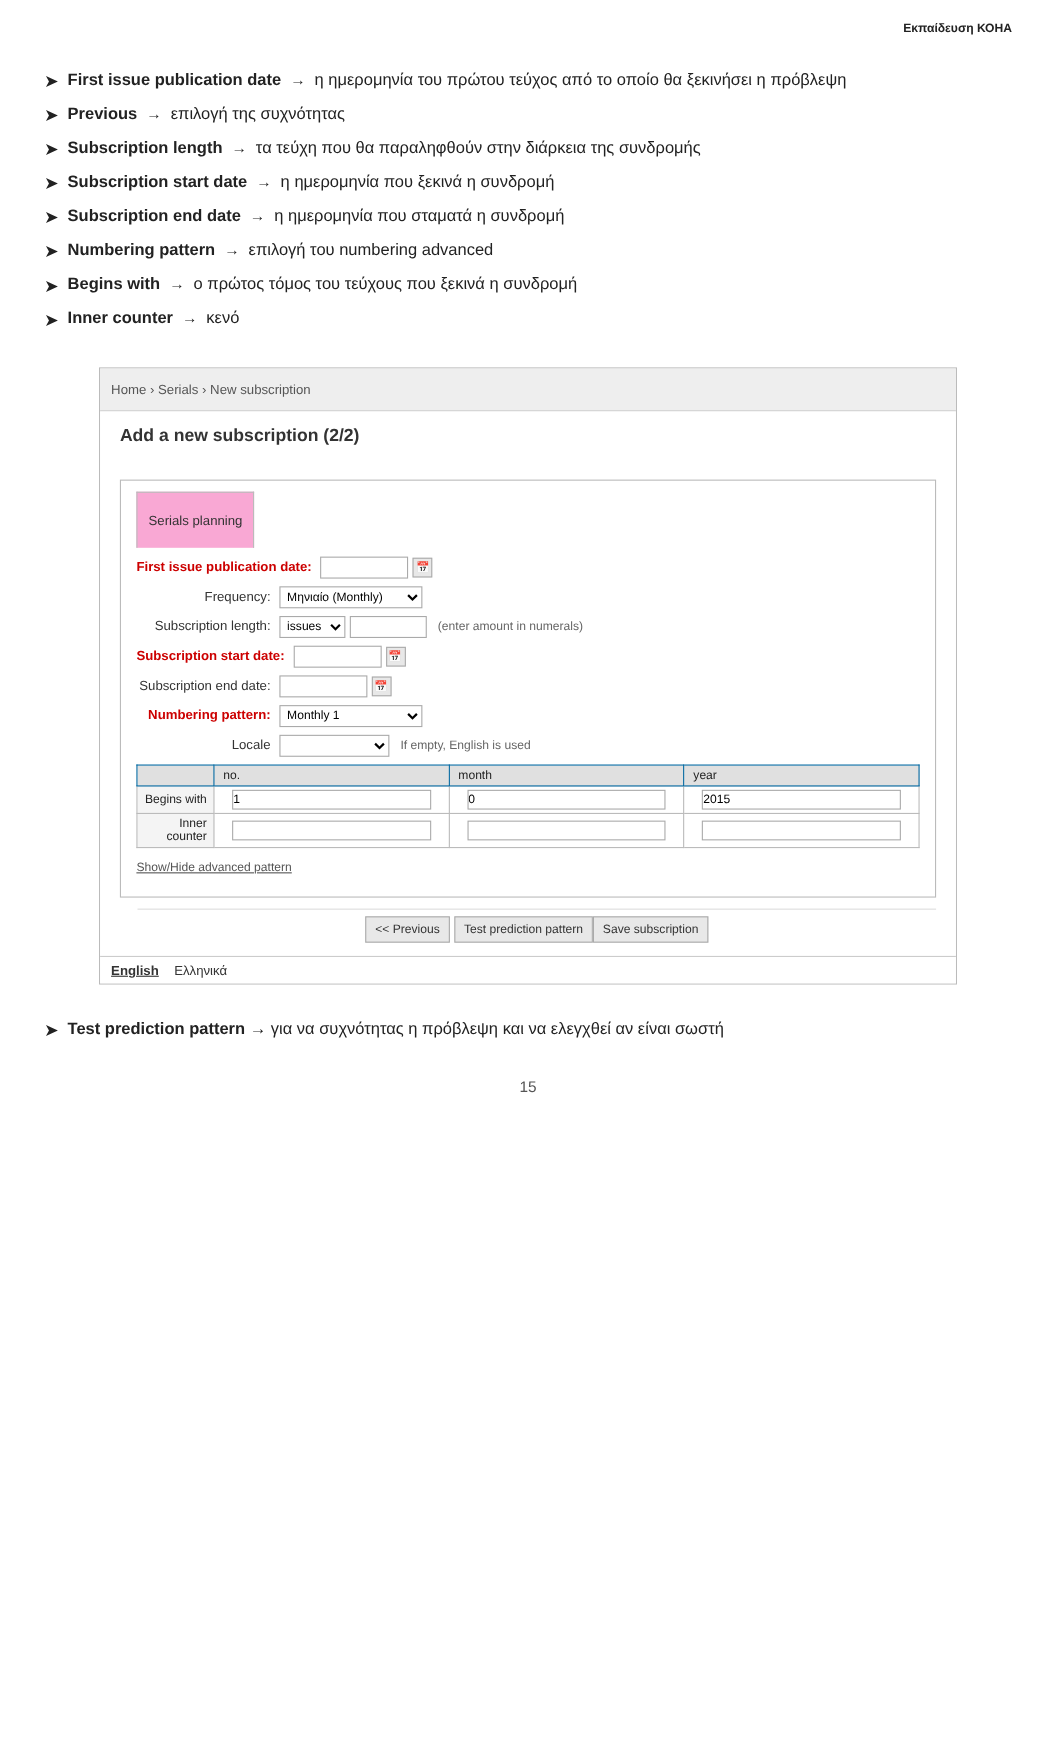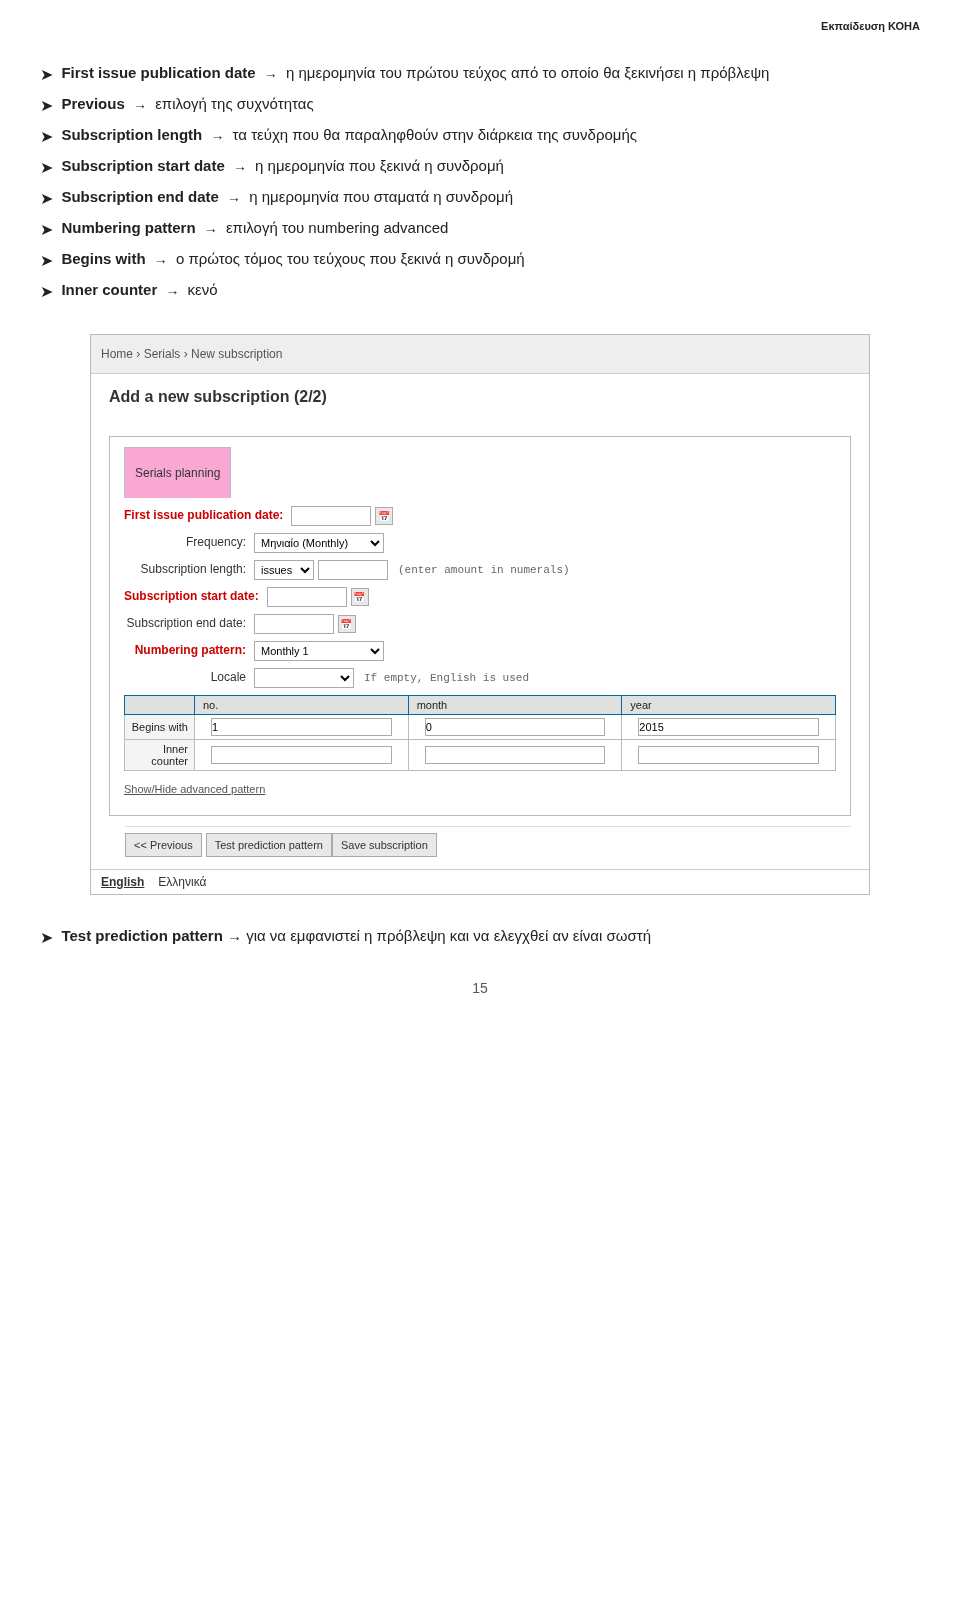--- a/index.html
+++ b/index.html
@@ -124,21 +124,20 @@
       border: 1px solid #aaa;
       background: #fff;
       font-size: 11px;
       padding: 1px 2px;
     }
     .form-select-medium { width: 130px; }
     .form-hint {
       color: #666;
       font-size: 11px;
       margin-left: 6px;
-      font-family: Liberation Mono, monospace;
     }
     .inline-group {
       display: flex;
       align-items: center;
       gap: 4px;
     }
     .cal-icon {
       width: 18px;
       height: 18px;
       border: 1px solid #aaa;
@@ -187,21 +186,21 @@
       color: #555;
       font-size: 11px;
       text-decoration: underline;
       cursor: pointer;
       display: inline-block;
       margin-top: 6px;
       margin-bottom: 6px;
     }
     .bottom-buttons {
       display: flex;
-      justify-content: flex-start;
+      justify-content: center;
       align-items: center;
       padding: 6px 0 2px 0;
       border-top: 1px solid #ddd;
       margin-top: 4px;
       margin-left: 16px;
     }
     .btn-group-left {
       display: flex;
       gap: 4px;
     }
@@ -417,20 +416,20 @@
     </div>
 
   </div>
 
   <ul class="bottom-list">
     <li>
       <span class="arrow-icon">➤</span>
       <span>
         <strong>Test prediction pattern</strong>
         <span class="arrow-right">→</span>
-        <span>για να εμφανιστεί η πρόβλεψη και να ελεγχθεί αν είναι σωστή</span>
+        <span>για να συχνότητας η πρόβλεψη και να ελεγχθεί αν είναι σωστή</span>
       </span>
     </li>
   </ul>
 
   <div class="page-number">15</div>
 
 </div>
 
 </body></html>

